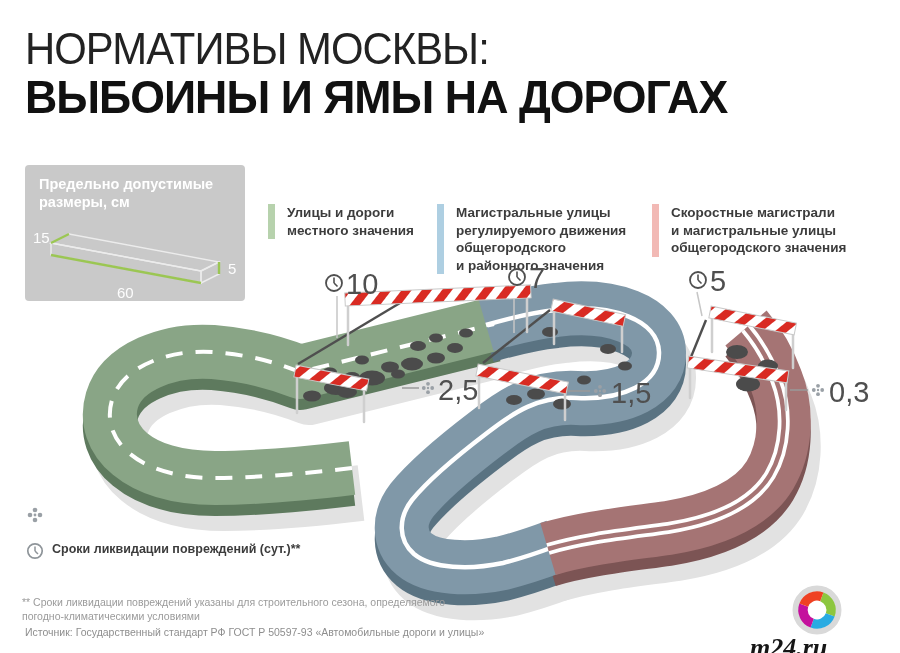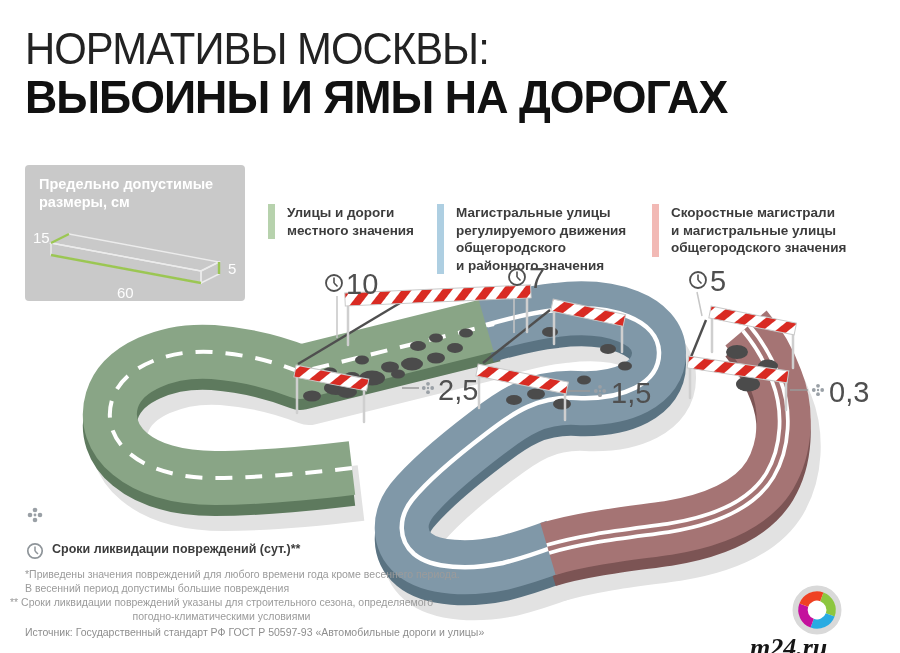--- a/index.html
+++ b/index.html
@@ -262,23 +262,21 @@
   </div>
   <div class="icon-legend-row" style="left:26px;top:541px;width:330px;">
     <svg class="ic" width="18" height="18" viewBox="0 0 18 18">
       <circle cx="9" cy="9" r="7.2" fill="none" stroke="#8f959a" stroke-width="1.7"></circle>
       <line x1="9" y1="9" x2="9" y2="4.5" stroke="#8f959a" stroke-width="1.5"></line>
       <line x1="9" y1="9" x2="12" y2="12" stroke="#8f959a" stroke-width="1.5"></line>
     </svg>
     <div class="txt">Сроки ликвидации повреждений (сут.)**</div>
   </div>
 
-  <div class="footnote" style="left:25px;top:567px;">*Приведены значения повреждений для любого времени года кроме весеннего периода.
-В весенний период допустимы большие повреждения</div>
-  <div class="footnote" style="left:10px;top:595px;text-align:center;">** Сроки ликвидации повреждений указаны для строительного сезона, определяемого
+  <div class="footnote" style="left:22px;top:595px;">** Сроки ликвидации повреждений указаны для строительного сезона, определяемого
 погодно-климатическими условиями</div>
   <div class="source" style="left:25px;top:626px;">Источник: Государственный стандарт РФ ГОСТ Р 50597-93 «Автомобильные дороги и улицы»</div>
 
   <div class="logo">
     <svg width="50" height="50" viewBox="0 0 48 48">
       <circle cx="24" cy="24" r="20.5" fill="none" stroke="#d9d9d9" stroke-width="6"></circle>
       <g fill="none" stroke-width="9" transform="rotate(20 24 24)">
         <path d="M 24,10.5 A 13.5,13.5 0 0 1 37.5,24" stroke="#8dc63f"></path>
         <path d="M 37.5,24 A 13.5,13.5 0 0 1 24,37.5" stroke="#29abe2"></path>
         <path d="M 24,37.5 A 13.5,13.5 0 0 1 10.5,24" stroke="#c4119d"></path>

